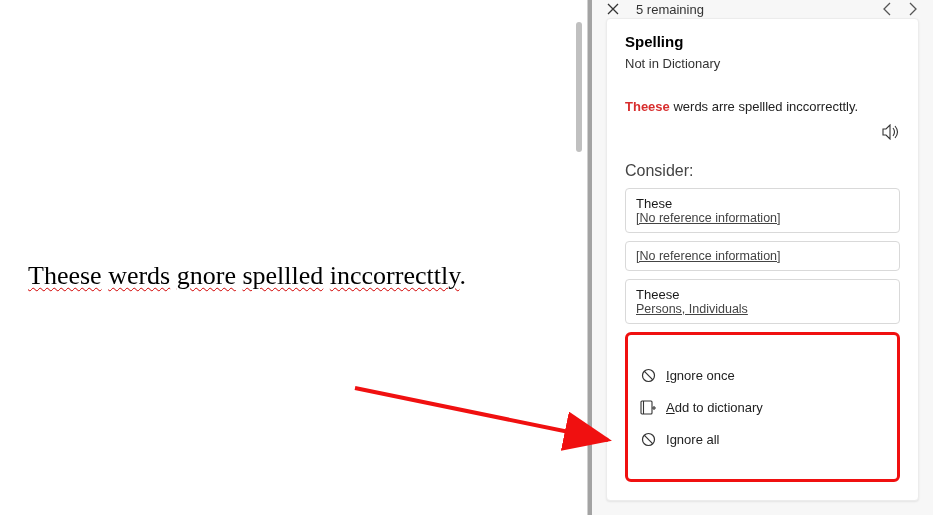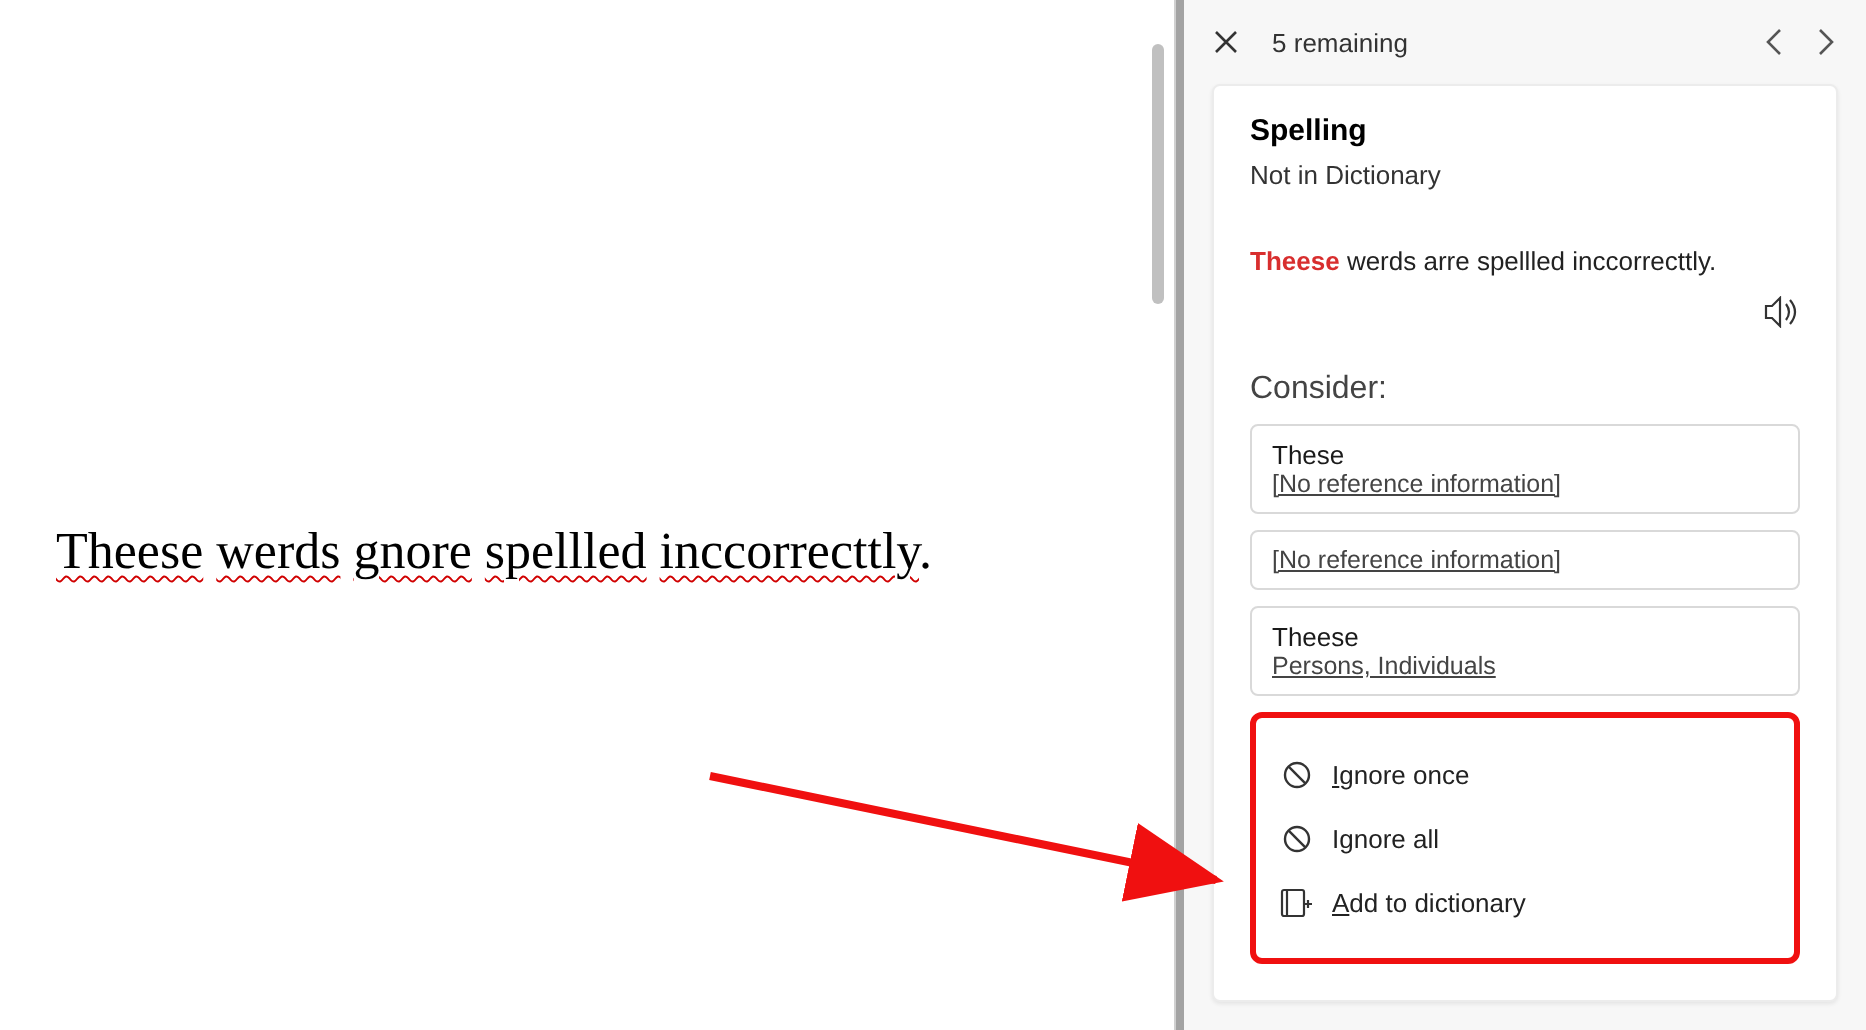--- a/index.html
+++ b/index.html
@@ -92,21 +92,21 @@
       margin-bottom: 8px;
       cursor: pointer;
       background:#fff;
     }
     .suggestion .s-word { font-size: 13px; color: #1a1a1a;}
     .suggestion .s-info { font-size: 12.5px; color: #444; text-decoration: underline;}
     .actions {
       margin-top: 4px;
       border: 3px solid #f01010;
       border-radius: 6px;
-      padding: 12px 2px;
+      padding: 24px 2px;
     }
     .action {
       display: flex;
       align-items: center;
       gap: 10px;
       padding: 8px 10px;
       cursor: pointer;
       font-size: 13px;
       color: #222;
     }
@@ -205,32 +205,32 @@
         <span class="icon">
           <svg width="15" height="15" viewBox="0 0 15 15">
               <circle cx="7.5" cy="7.5" r="6" fill="none" stroke="#333" stroke-width="1.2"></circle>
               <line x1="3.2" y1="3.2" x2="11.8" y2="11.8" stroke="#333" stroke-width="1.2"></line>
             </svg>
         </span>
         <span><span class="u">I</span><span>gnore once</span></span>
       </div>
       <div class="action">
         <span class="icon">
-          <svg width="15" height="15" viewBox="0 0 15 15">
-              <circle cx="7.5" cy="7.5" r="6" fill="none" stroke="#333" stroke-width="1.2"></circle>
-              <line x1="3.2" y1="3.2" x2="11.8" y2="11.8" stroke="#333" stroke-width="1.2"></line>
-            </svg>
-        </span>
-        <span>I<span class="u">g</span>nore all</span>
-      </div>
-      <div class="action">
-        <span class="icon">
           <svg width="16" height="15" viewBox="0 0 16 15">
             <rect x="1" y="1" width="11" height="13" rx="1" fill="none" stroke="#333" stroke-width="1.1"></rect>
             <line x1="3.5" y1="1" x2="3.5" y2="14" stroke="#333" stroke-width="1.1"></line>
             <path d="M12 8 h4 M14 6 v4" stroke="#333" stroke-width="1.1"></path>
           </svg>
         </span>
         <span><span class="u">A</span>dd to dictionary</span>
       </div>
+      <div class="action">
+        <span class="icon">
+          <svg width="15" height="15" viewBox="0 0 15 15">
+              <circle cx="7.5" cy="7.5" r="6" fill="none" stroke="#333" stroke-width="1.2"></circle>
+              <line x1="3.2" y1="3.2" x2="11.8" y2="11.8" stroke="#333" stroke-width="1.2"></line>
+            </svg>
+        </span>
+        <span>I<span class="u">g</span>nore all</span>
+      </div>
     </div>
   </div>
 </div>
 
 </body></html>

